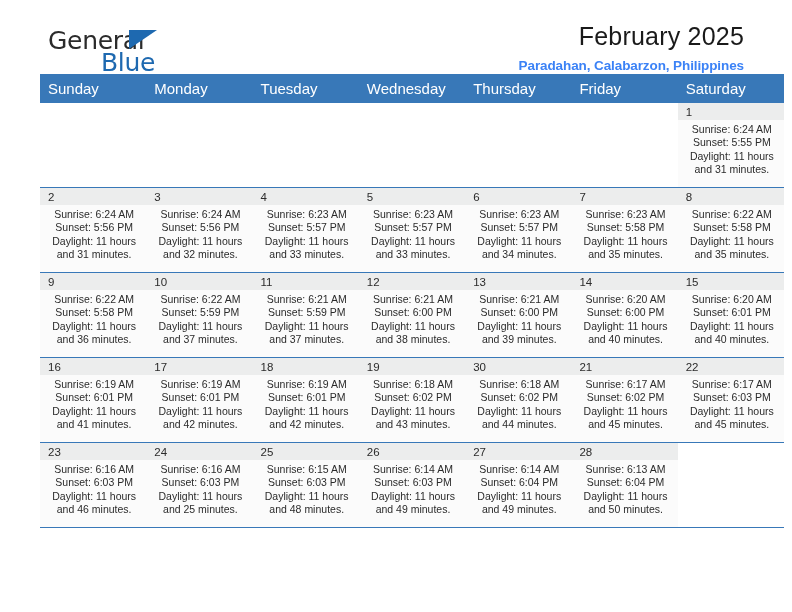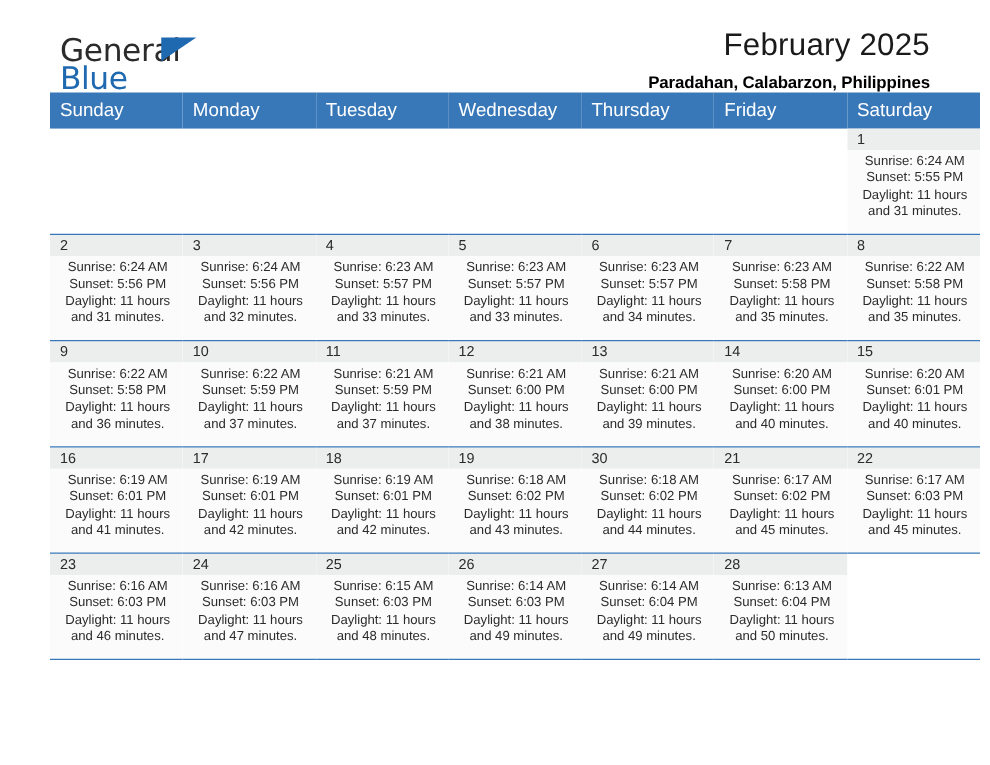--- a/index.html
+++ b/index.html
@@ -49,20 +49,21 @@
     left: 81px;
     top: 2px;
     width: 0;
     height: 0;
     border-left: 28px solid #1e69b0;
     border-bottom: 19px solid transparent;
   }
   .brand-row2 {
     display: block;
     margin-top: -3px;
+    margin-left: 53px;
     font-size: 25px;
     letter-spacing: -0.3px;
     color: #1e69b0;
     font-family: "DejaVu Sans", sans-serif;
     font-weight: 400;
   }
   .title-block {
     position: absolute;
     right: 8px;
     top: 22px;
@@ -72,21 +73,21 @@
     font-size: 25px;
     font-weight: 400;
     color: #1a1a1a;
     letter-spacing: 0.2px;
     line-height: 1.15;
   }
   .cal-subtitle {
     margin-top: 7px;
     font-size: 13.5px;
     font-weight: 700;
-    color: #000000;
+    color: #3b82f6;
     letter-spacing: -0.1px;
   }
 
   
   table.calendar {
     width: 744px;
     border-collapse: collapse;
     table-layout: fixed;
   }
   table.calendar th {
@@ -454,21 +455,21 @@
               </div>
             </div>
           </td>
           <td class="shaded">
             <div class="cell-inner">
               <div class="daynum-bar">24</div>
               <div class="cell-body">
                 <div>Sunrise: 6:16 AM</div>
                 <div>Sunset: 6:03 PM</div>
                 <div>Daylight: 11 hours</div>
-                <div>and 47 minutes.</div>
+                <div>and 25 minutes.</div>
               </div>
             </div>
           </td>
           <td class="shaded">
             <div class="cell-inner">
               <div class="daynum-bar">25</div>
               <div class="cell-body">
                 <div>Sunrise: 6:15 AM</div>
                 <div>Sunset: 6:03 PM</div>
                 <div>Daylight: 11 hours</div>

